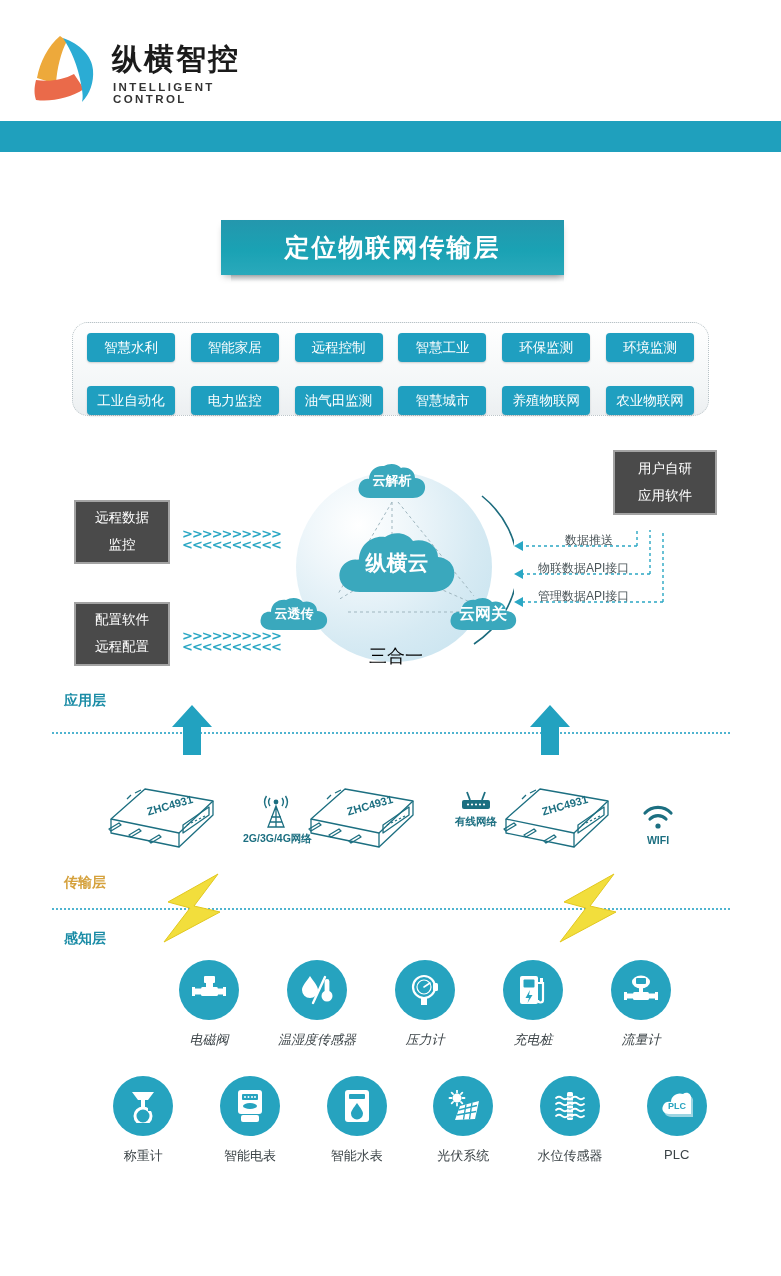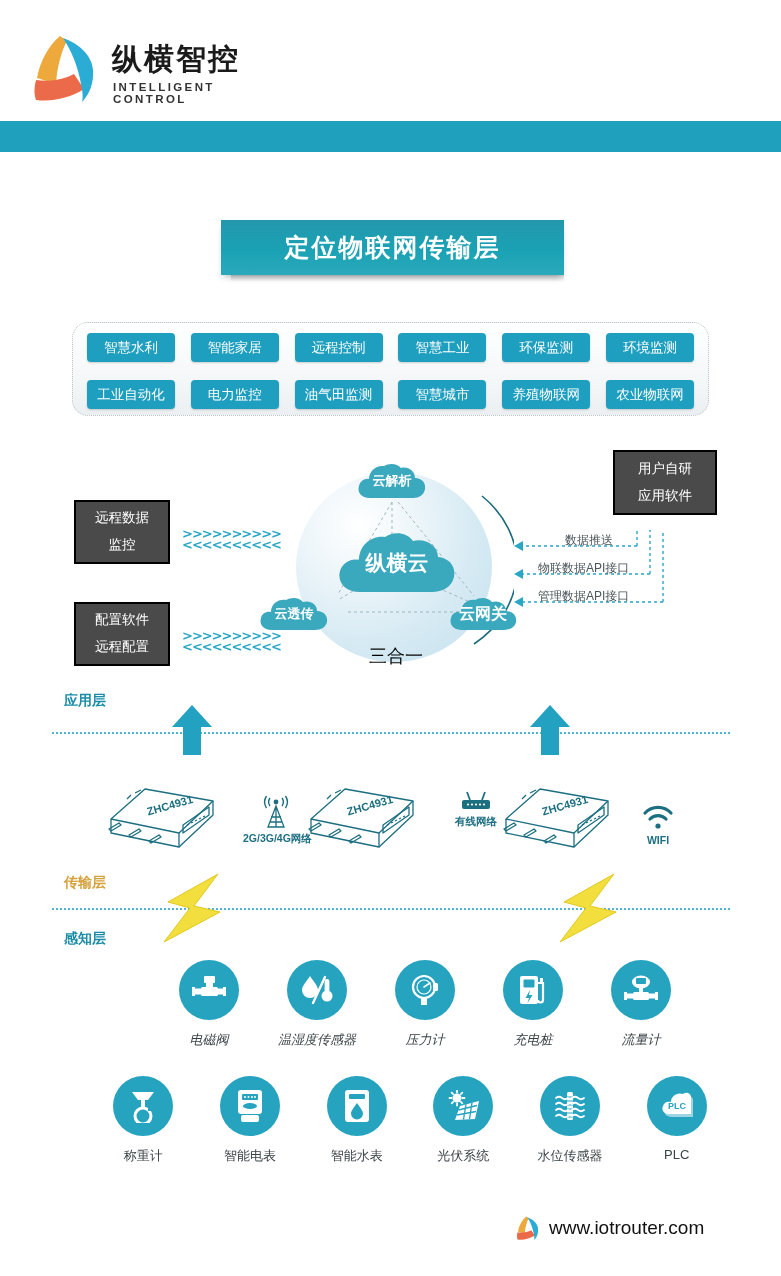--- a/index.html
+++ b/index.html
@@ -27,29 +27,29 @@
     box-shadow: 0 4px 7px -3px rgba(0,0,0,0.35); }
   #title-banner-text { color:#fff; font-size:25px; font-weight:bold; letter-spacing:2px; }
   #title-shadow { position:absolute; left:231px; top:275px; width:333px; height:7px;
     background:linear-gradient(180deg, rgba(150,160,165,0.45), rgba(255,255,255,0)); }
 
   
   #tag-panel { position:absolute; left:72px; top:322px; width:637px; height:94px;
     border:1.5px dotted #b9c3c7; border-radius:16px;
     background:linear-gradient(180deg,#ffffff 0%,#f3f6f7 70%,#eceff1 100%);
     padding:10px 14px; }
-  .tag-row { display:flex; justify-content:space-between; margin-bottom:18px; }
+  .tag-row { display:flex; justify-content:space-between; margin-bottom:24px; }
   .tag-row:last-child { margin-bottom:0; }
   .tag { background:#1f9fc0; color:#fff; font-size:13.5px; border-radius:4px;
     height:29px; display:flex; align-items:center; justify-content:center;
     padding:0 9px; min-width:88px; white-space:nowrap;
     box-shadow: 0 1px 2px rgba(0,0,0,0.18); }
 
   
-  .dark-box { position:absolute; background:#4a4a4a; border:2px solid #000000;
+  .dark-box { position:absolute; background:#4a4a4a; border:2px solid #a3a3a3;
     color:#fff; display:flex; flex-direction:column; align-items:center;
     justify-content:center; font-size:13.5px; line-height:1.55; text-align:center;gap:6px; }
   #box-remote-monitor { left:74px; top:500px; width:96px; height:64px; }
   #box-config-software { left:74px; top:602px; width:96px; height:64px; }
   #box-user-app { left:613px; top:450px; width:104px; height:65px; }
 
   
   .chev-group { position:absolute; font-size:13px; color:#2aa7c4; line-height:11px;
     letter-spacing:-1px; font-family:"DejaVu Sans", sans-serif; font-weight:bold; }
   #chev-monitor { left:182px; top:528px; }
@@ -509,22 +509,14 @@
             <path d="M9 23 C4 23 1 19 3 15 C4 11 8 10 11 11 C11 5 17 1 23 3 C27 0 32 3 31 8 L31 23 Z" fill="#fff"></path>
             <text x="17" y="18" fill="#26a3bf" font-size="9" font-weight="bold" text-anchor="middle" font-family="Liberation Sans, sans-serif">PLC</text>
           </svg>
         </div>
         <div class="sensor-label">PLC</div>
       </div>
 
     </div>
   </div>
 
-  <div id="footer">
-    <svg id="footer-mark" viewBox="0 0 70 72">
-      <path d="M30 4 C18 14 10 30 7 46 L26 52 C27 36 31 20 37 9 Z" fill="#eda93b"></path>
-      <path d="M6 48 C4 56 4 62 6 68 C22 70 40 66 54 57 L44 42 C33 48 19 50 6 48 Z" fill="#ea6a4a"></path>
-      <path d="M33 6 C41 18 48 34 51 52 C53 62 53 66 52 70 C60 62 64 50 63 38 C62 24 50 12 33 6 Z" fill="#2bacd4"></path>
-    </svg>
-    <span id="footer-url">www.iotrouter.com</span>
-  </div>
 
 </div>
 
 </body></html>

